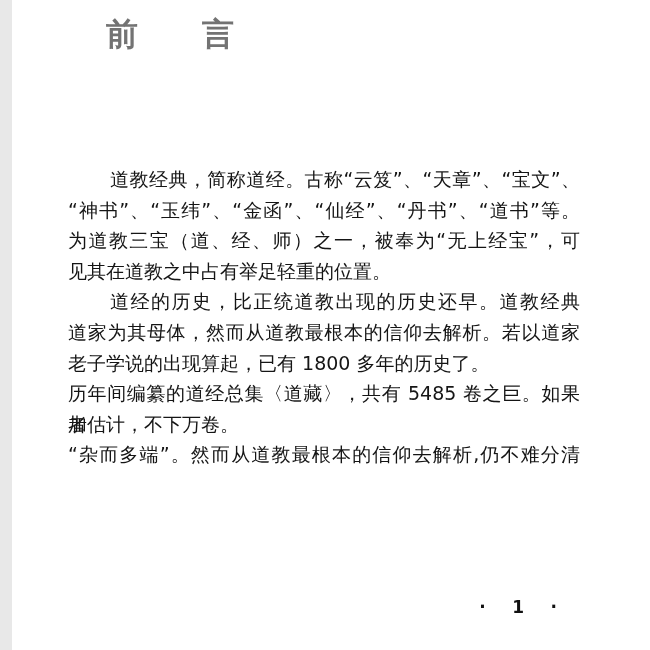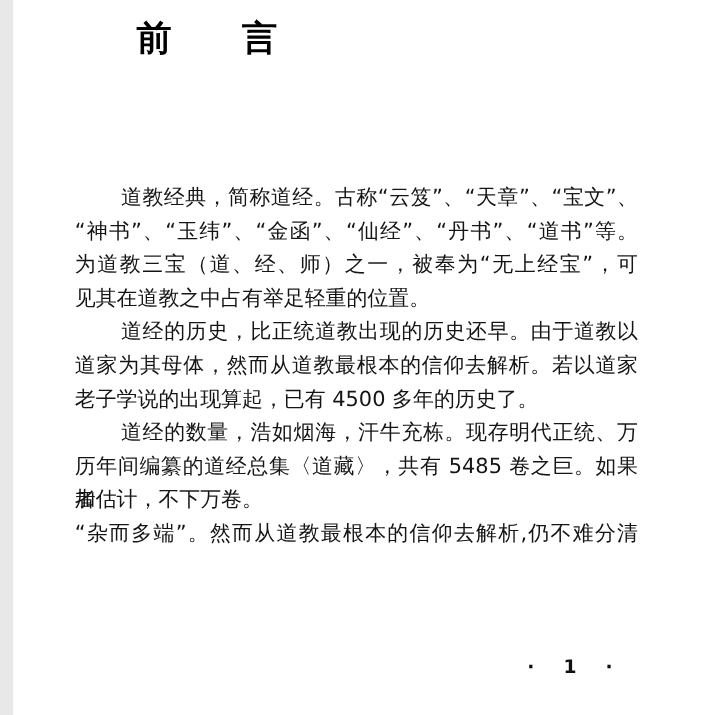--- a/index.html
+++ b/index.html
@@ -27,25 +27,25 @@
   .content {
     position: absolute;
     left: 68px;
     top: 0;
     width: 512px;
     height: 650px;
   }
   .title {
     position: absolute;
     top: 14px;
-    left: 56px;
+    left: 38px;
     font-size: 32px;
     font-weight: bold;
     line-height: 40px;
-    color: #000000;
+    color: #737373;
     white-space: pre;
   }
   .body-text {
     position: absolute;
     top: 164px;
     left: 0;
     width: 512px;
   }
   .line {
     height: 30.6px;
@@ -80,23 +80,22 @@
 
 <div class="page">
   <div class="scan-edge"></div>
   <div class="content">
     <div class="title">前　　言</div>
     <div class="body-text">
         <div class="line indent fill">道教经典，简称道经。古称“云笈”、“天章”、“宝文”、</div>
         <div class="line fill">“神书”、“玉纬”、“金函”、“仙经”、“丹书”、“道书”等。</div>
         <div class="line fill">为道教三宝（道、经、师）之一，被奉为“无上经宝”，可</div>
         <div class="line">见其在道教之中占有举足轻重的位置。</div>
-        <div class="line indent fill">道经的历史，比正统道教出现的历史还早。由于道教以</div>
+        <div class="line indent fill">道经的历史，比正统道教出现的历史还早。道教经典</div>
         <div class="line fill">道家为其母体，然而从道教最根本的信仰去解析。若以道家</div>
-        <div class="line">老子学说的出现算起，已有 4500 多年的历史了。</div>
-        <div class="line indent fill">道经的数量，浩如烟海，汗牛充栋。现存明代正统、万</div>
+        <div class="line">老子学说的出现算起，已有 1800 多年的历史了。</div>
         <div class="line fill">历年间编纂的道经总集〈道藏〉，共有 5485 卷之巨。如果加</div>
         <div class="line">者估计，不下万卷。</div>
         <div class="line fill">“杂而多端”。然而从道教最根本的信仰去解析,仍不难分清</div>
       </div>
     <div class="page-number">· 1 ·</div>
   </div>
 </div>
 
 </body></html>

